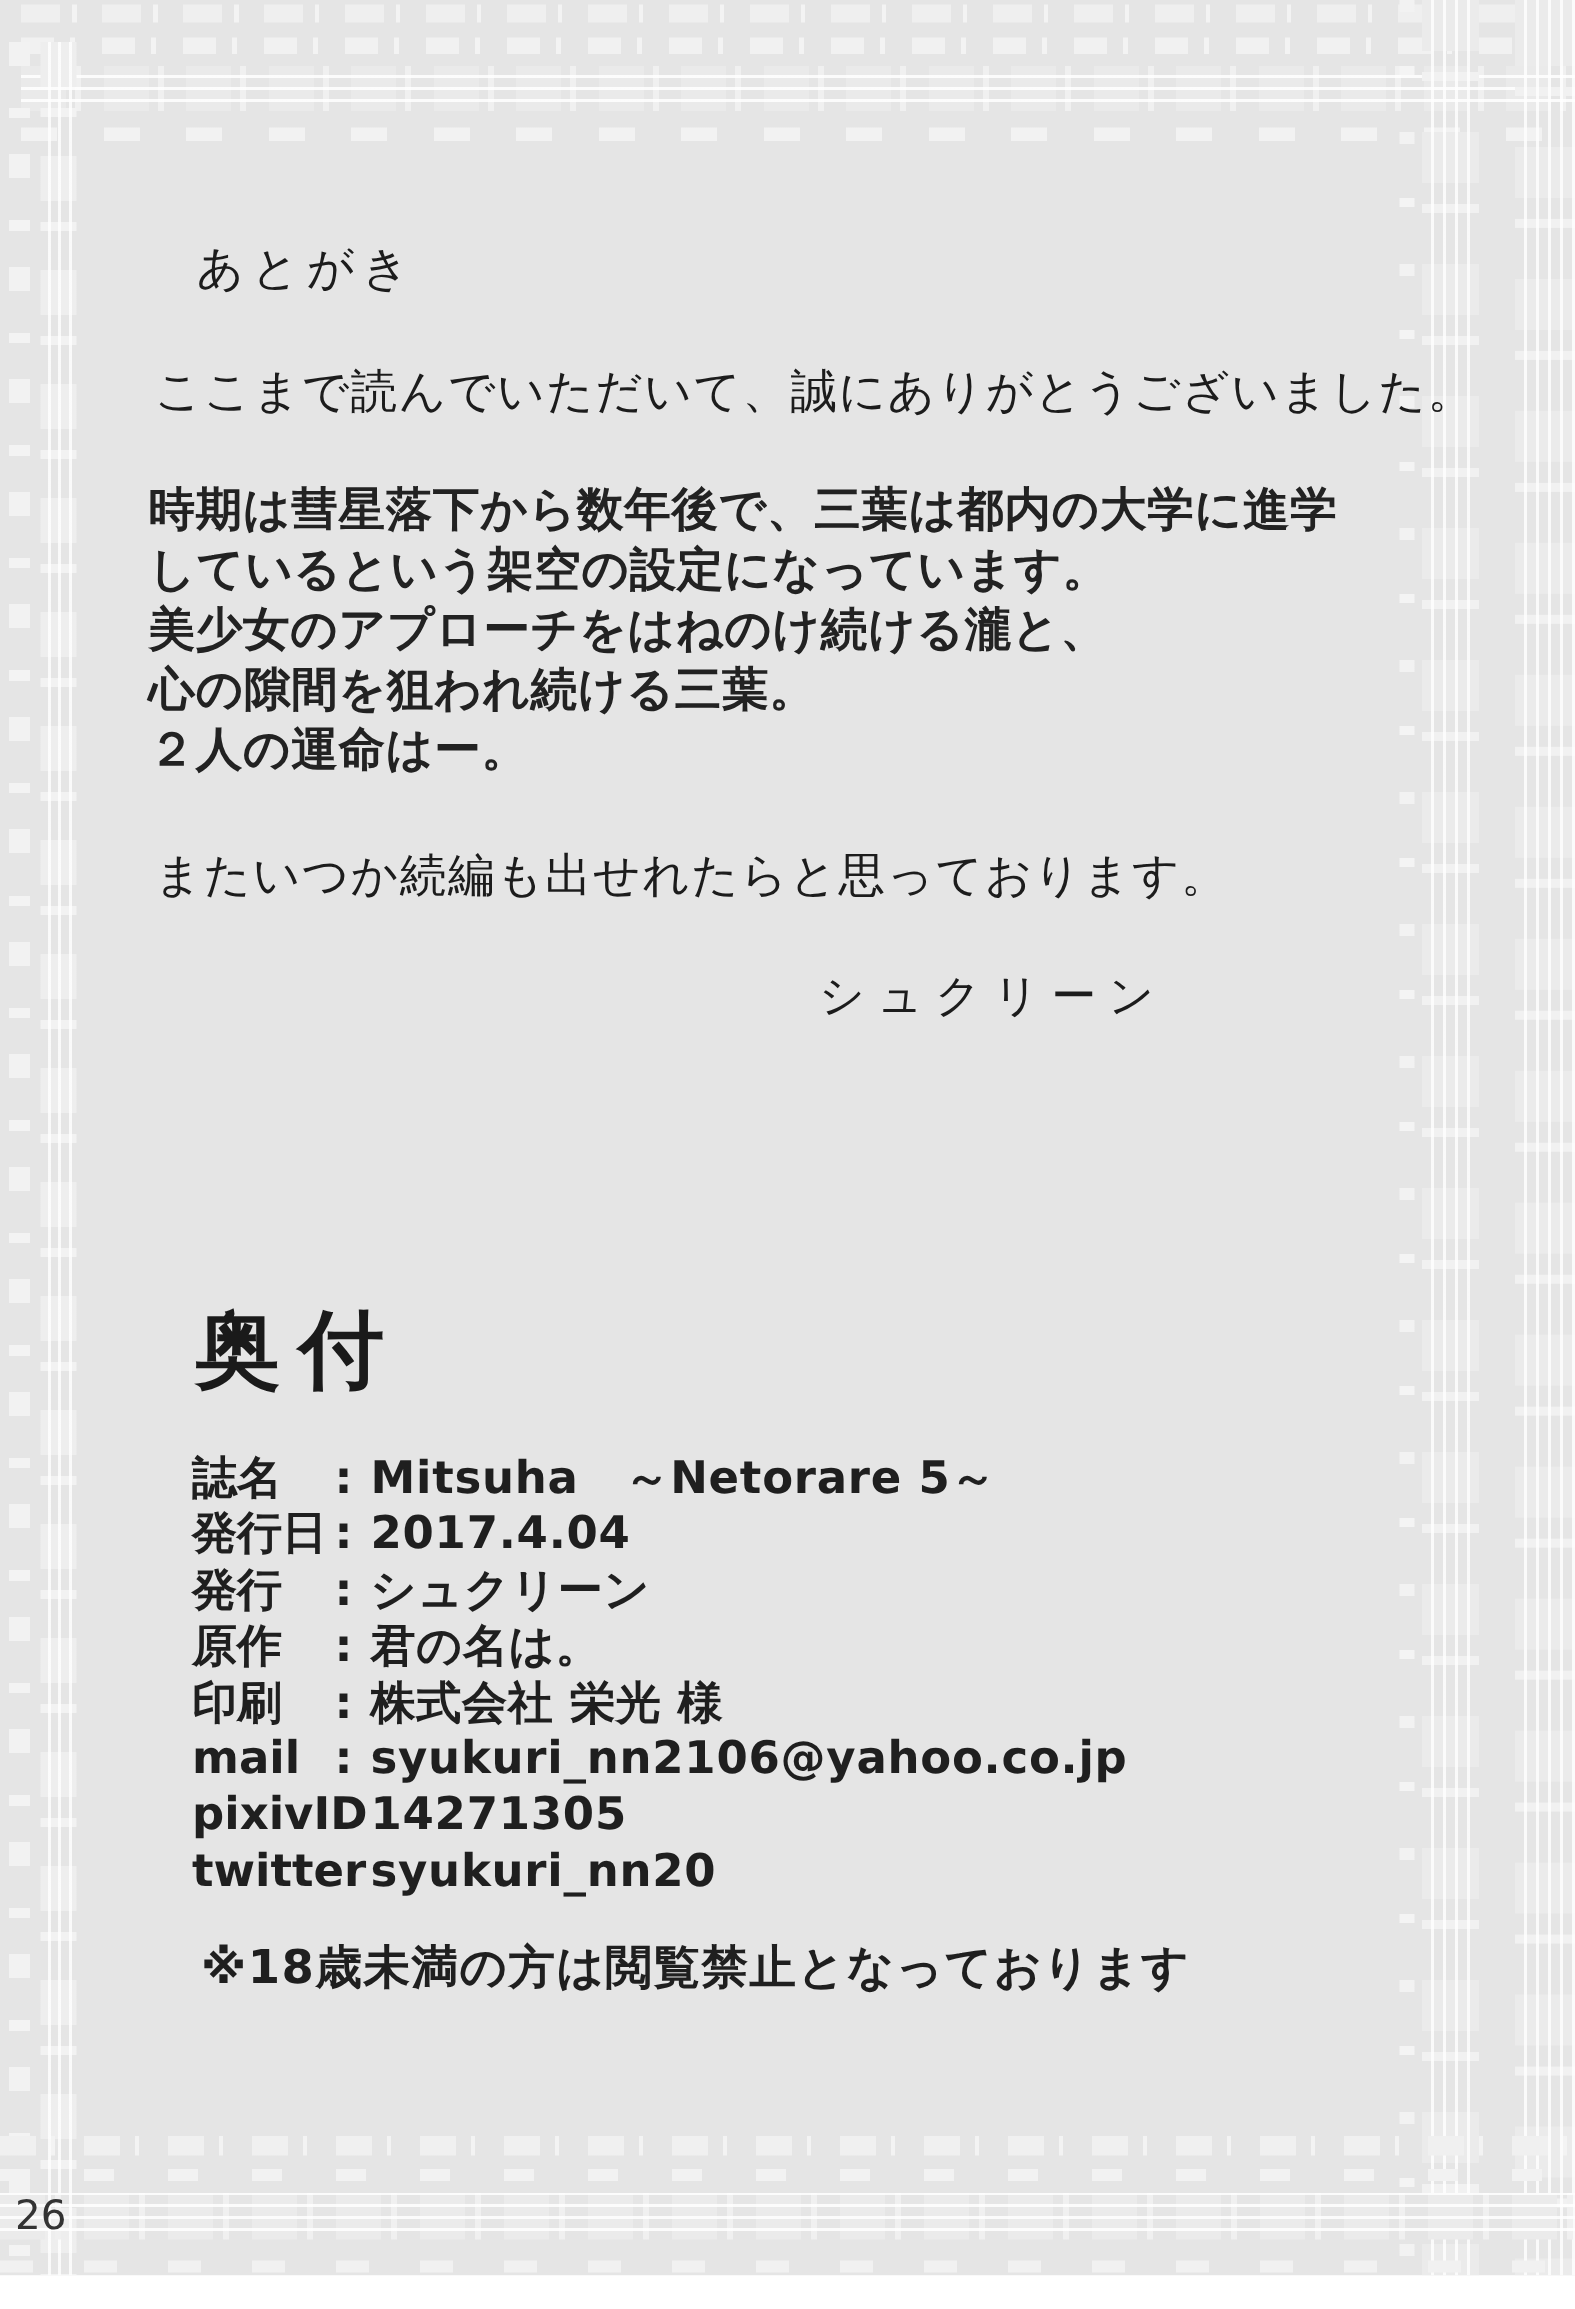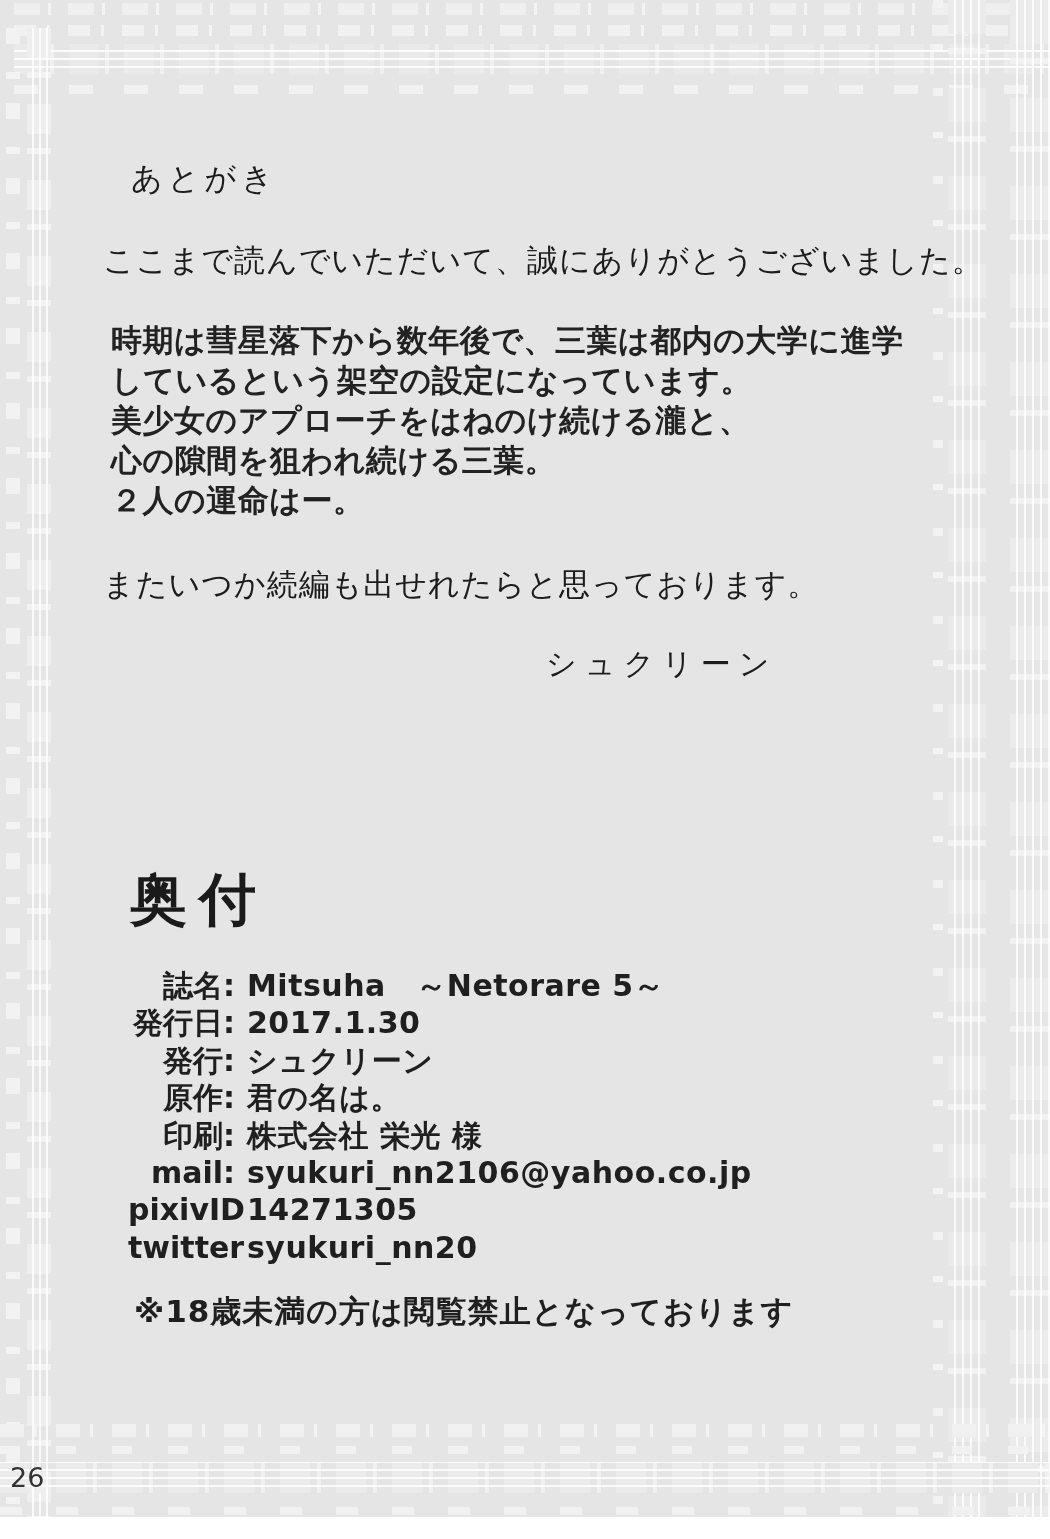--- a/index.html
+++ b/index.html
@@ -41,29 +41,29 @@
       repeating-linear-gradient(90deg,rgba(255,255,255,0) 0 6px,rgba(255,255,255,.8) 6px 8px),
       repeating-linear-gradient(180deg,#ebebeb 0 34px,transparent 34px 48px,#f1f1f1 48px 54px,transparent 54px 88px);}
   .gr2{left:1010px;width:40px;background:
       repeating-linear-gradient(90deg,rgba(255,255,255,0) 0 6px,rgba(255,255,255,.8) 6px 8px),
       repeating-linear-gradient(180deg,#ebebeb 0 34px,transparent 34px 48px,#f1f1f1 48px 54px,transparent 54px 88px);
       background-position:0 10px,0 10px;}
   
   .aw-title{position:absolute;left:131px;top:158px;font-size:31px;letter-spacing:5px;white-space:nowrap;}
   .aw-thanks{position:absolute;left:103px;top:240px;font-size:31px;letter-spacing:1px;white-space:nowrap;}
   .aw-body{position:absolute;left:99px;top:320px;font-family:"DejaVu Sans","Liberation Sans",sans-serif;font-weight:600;font-size:31px;line-height:40px;letter-spacing:0.5px;color:#222;}
-  .aw-body div{white-space:nowrap;margin-left:12px;}
+  .aw-body div{white-space:nowrap;}
   .aw-close{position:absolute;left:103px;top:562px;font-size:31px;line-height:44px;letter-spacing:1px;}
   .aw-close div{white-space:nowrap;}
   .aw-sign{position:absolute;left:546px;top:644px;font-size:30px;letter-spacing:8px;white-space:nowrap;}
   
   .col-heading{position:absolute;left:130px;top:862px;font-family:"DejaVu Sans","Liberation Sans",sans-serif;font-weight:bold;font-size:57px;letter-spacing:12px;white-space:nowrap;color:#1a1a1a;}
   .col-table{position:absolute;left:128px;top:967px;font-family:"DejaVu Sans","Liberation Sans",sans-serif;font-weight:bold;font-size:30px;color:#1f1f1f;}
   .col-row{display:flex;height:37.4px;line-height:37.4px;white-space:nowrap;}
-  .col-label{width:95px;text-align:right;}
+  .col-label{width:95px;}
   .col-sep{width:24px;}
   .col-value{letter-spacing:0.5px;}
   .col-notice{position:absolute;left:134px;top:1291px;font-family:"DejaVu Sans","Liberation Sans",sans-serif;font-weight:bold;font-size:31px;letter-spacing:1px;white-space:nowrap;color:#1f1f1f;}
   
   .page-number{position:absolute;left:10px;top:1462px;font-family:"DejaVu Sans","Liberation Sans",sans-serif;font-size:27px;color:#333;}
 </style>
 </head>
 <body>
 
 <div class="page">
@@ -104,21 +104,21 @@
 
   <div class="col-table">
     <div class="col-row">
       <span class="col-label">誌名</span>
       <span class="col-sep">:</span>
       <span class="col-value">Mitsuha　～Netorare 5～</span>
     </div>
     <div class="col-row">
       <span class="col-label">発行日</span>
       <span class="col-sep">:</span>
-      <span class="col-value">2017.1.30</span>
+      <span class="col-value">2017.4.04</span>
     </div>
     <div class="col-row">
       <span class="col-label">発行</span>
       <span class="col-sep">:</span>
       <span class="col-value">シュクリーン</span>
     </div>
     <div class="col-row">
       <span class="col-label">原作</span>
       <span class="col-sep">:</span>
       <span class="col-value">君の名は。</span>

